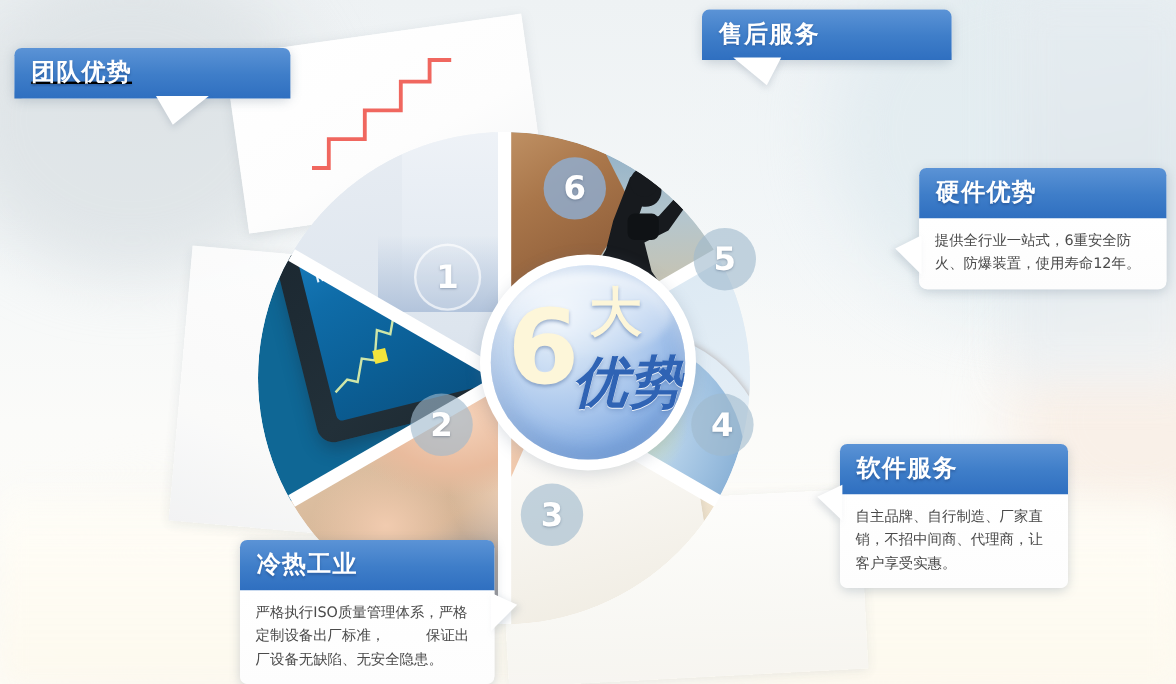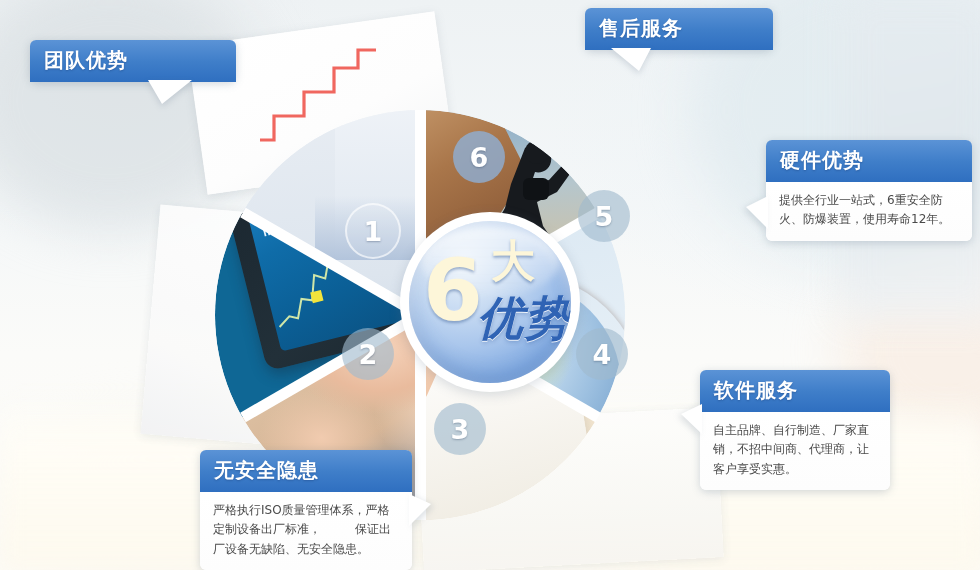--- a/index.html
+++ b/index.html
@@ -120,26 +120,26 @@
     color:#ffffff;font-size:20px;font-weight:bold;letter-spacing:1px;
     text-shadow:0 1px 2px rgba(20,50,100,.35);
     font-family:"DejaVu Sans","Liberation Sans",sans-serif;}
   .card-body{padding:9px 13px 11px 13px;color:#4a4a4a;font-size:12px;line-height:1.62;
     background:linear-gradient(180deg,#ffffff 0%,#fdfdfd 100%);
     border-radius:0 0 6px 6px;
     font-family:"DejaVu Sans","Liberation Sans",sans-serif;}
   .tail{position:absolute;width:0;height:0;}
 
   
-  #card-team{left:30px;top:40px;width:206px;}
+  #card-team{left:12px;top:40px;width:230px;text-decoration:underline;}
   #card-team .tail{left:118px;bottom:-22px;border-left:14px solid transparent;
     border-right:30px solid transparent;border-top:24px solid #ffffff;
     filter:drop-shadow(0 3px 3px rgba(95,115,135,.22));}
 
-  #card-after{left:585px;top:8px;width:188px;}
+  #card-after{left:585px;top:8px;width:208px;}
   #card-after .tail{left:26px;bottom:-21px;border-left:28px solid transparent;
     border-right:12px solid transparent;border-top:23px solid #ffffff;
     filter:drop-shadow(0 3px 3px rgba(95,115,135,.22));}
 
   #card-hw{left:766px;top:140px;width:206px;}
   #card-hw .tail{left:-20px;top:56px;border-top:11px solid transparent;
     border-bottom:22px solid transparent;border-right:22px solid #ffffff;
     filter:drop-shadow(-3px 2px 3px rgba(95,115,135,.2));}
 
   #card-sw{left:700px;top:370px;width:190px;}
@@ -310,19 +310,19 @@
     <div class="tail"></div>
   </div>
 
   <div class="card" id="card-sw">
     <div class="card-head">软件服务</div>
     <div class="card-body">自主品牌、自行制造、厂家直销，不招中间商、代理商，让客户享受实惠。</div>
     <div class="tail"></div>
   </div>
 
   <div class="card" id="card-qa">
-    <div class="card-head">无安全隐患</div>
+    <div class="card-head">冷热工业</div>
     <div class="card-body"><span>严格执行ISO质量管理体系，严格</span><span>定制设备出厂标准，</span><span class="ind"></span><span>保证出</span><span>厂设备无缺陷、无安全隐患。</span></div>
     <div class="tail"></div>
   </div>
 
 
 </div>
 
 </body></html>

